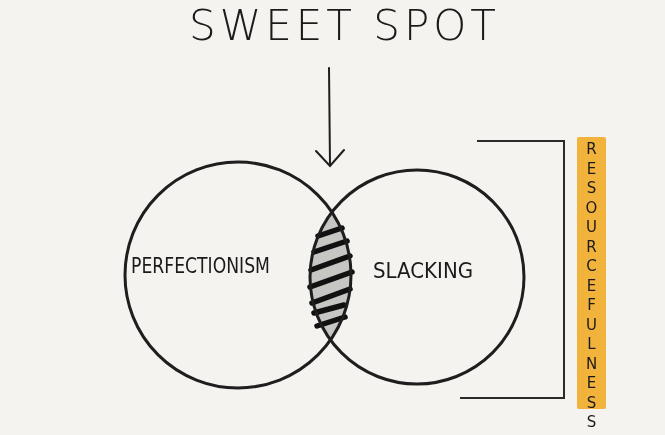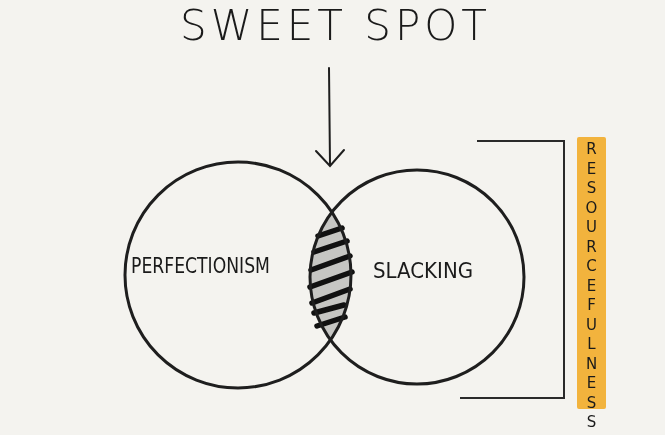--- a/index.html
+++ b/index.html
@@ -8,21 +8,21 @@
       background: #f4f3ef;
       position: relative;
       overflow: hidden;
       font-family: "DejaVu Sans", sans-serif;
     }
     svg.canvas { position: absolute; left: 0; top: 0; }
     .title {
       position: absolute;
       left: 180px; top: 2px;
       width: 320px;
-      text-align: left;
+      text-align: right;
       font-family: "DejaVu Sans", sans-serif;
       font-weight: 300;
       font-size: 42px;
       letter-spacing: 4px;
       color: #1a1a1a;
       line-height: 48px;
     }
     .label {
       position: absolute;
       font-family: "DejaVu Sans", sans-serif;

